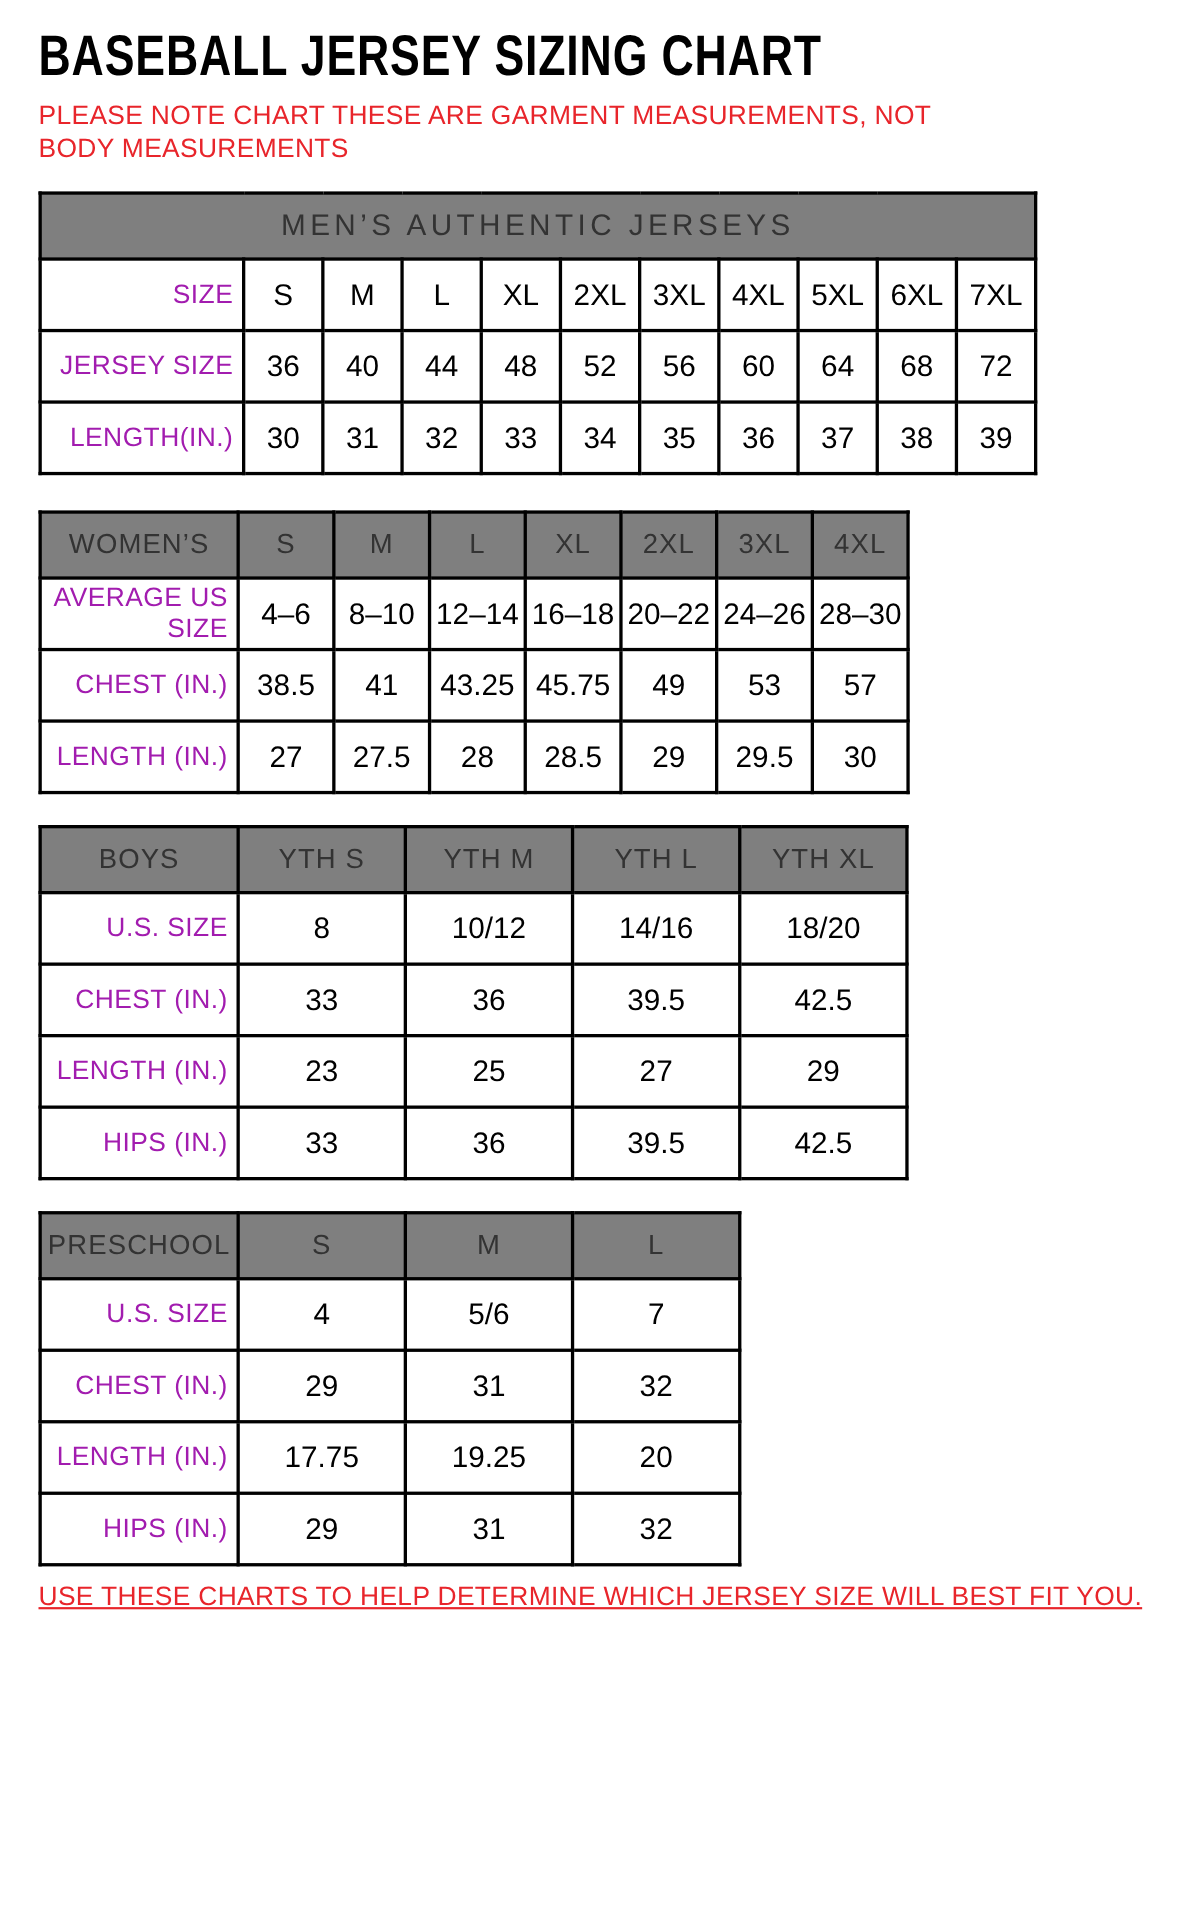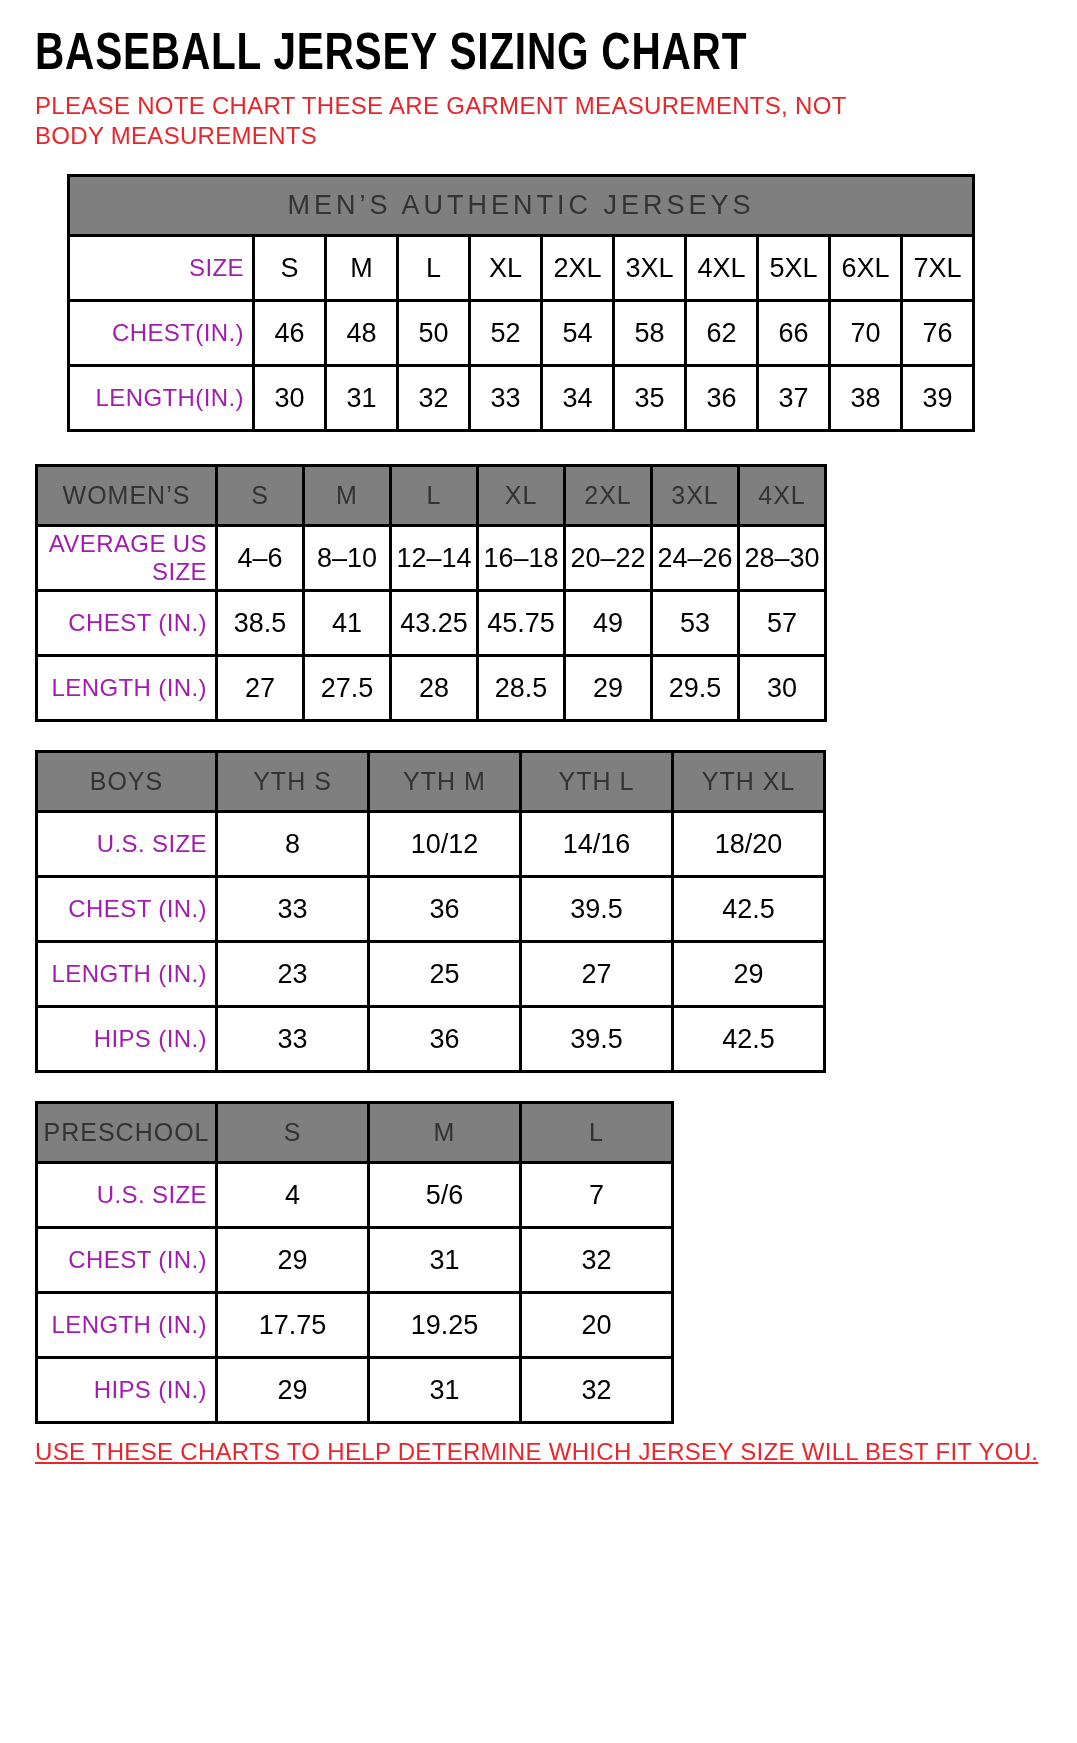--- a/index.html
+++ b/index.html
@@ -63,21 +63,21 @@
     font-size:24px;
     color:#a21caf;
     letter-spacing:0.4px;
     padding:0 8px;
     text-align:right;
   }
   td{
     font-size:27px;
     color:#000;
   }
-  #table-mens{margin-bottom:32px;margin-left:32px;}
+  #table-mens{margin-bottom:32px;}
   #table-womens{margin-bottom:28px;}
   #table-boys{margin-bottom:28px;}
   #table-preschool{margin-bottom:14px;}
   #table-mens col.c-label{width:185px}
   #table-mens col.c-data{width:72px}
   #table-womens col.c-label{width:180px}
   #table-womens col.c-data{width:87px}
   #table-boys col.c-label{width:180px}
   #table-boys col.c-data{width:152px}
   #table-preschool col.c-label{width:180px}
@@ -113,31 +113,31 @@
         <td>L</td>
         <td>XL</td>
         <td>2XL</td>
         <td>3XL</td>
         <td>4XL</td>
         <td>5XL</td>
         <td>6XL</td>
         <td>7XL</td>
       </tr>
       <tr>
-        <th class="row-label">CHEST(IN.)</th>
-        <td>46</td>
+        <th class="row-label">JERSEY SIZE</th>
+        <td>36</td>
+        <td>40</td>
+        <td>44</td>
         <td>48</td>
-        <td>50</td>
         <td>52</td>
-        <td>54</td>
-        <td>58</td>
-        <td>62</td>
-        <td>66</td>
-        <td>70</td>
-        <td>76</td>
+        <td>56</td>
+        <td>60</td>
+        <td>64</td>
+        <td>68</td>
+        <td>72</td>
       </tr>
       <tr>
         <th class="row-label">LENGTH(IN.)</th>
         <td>30</td>
         <td>31</td>
         <td>32</td>
         <td>33</td>
         <td>34</td>
         <td>35</td>
         <td>36</td>

